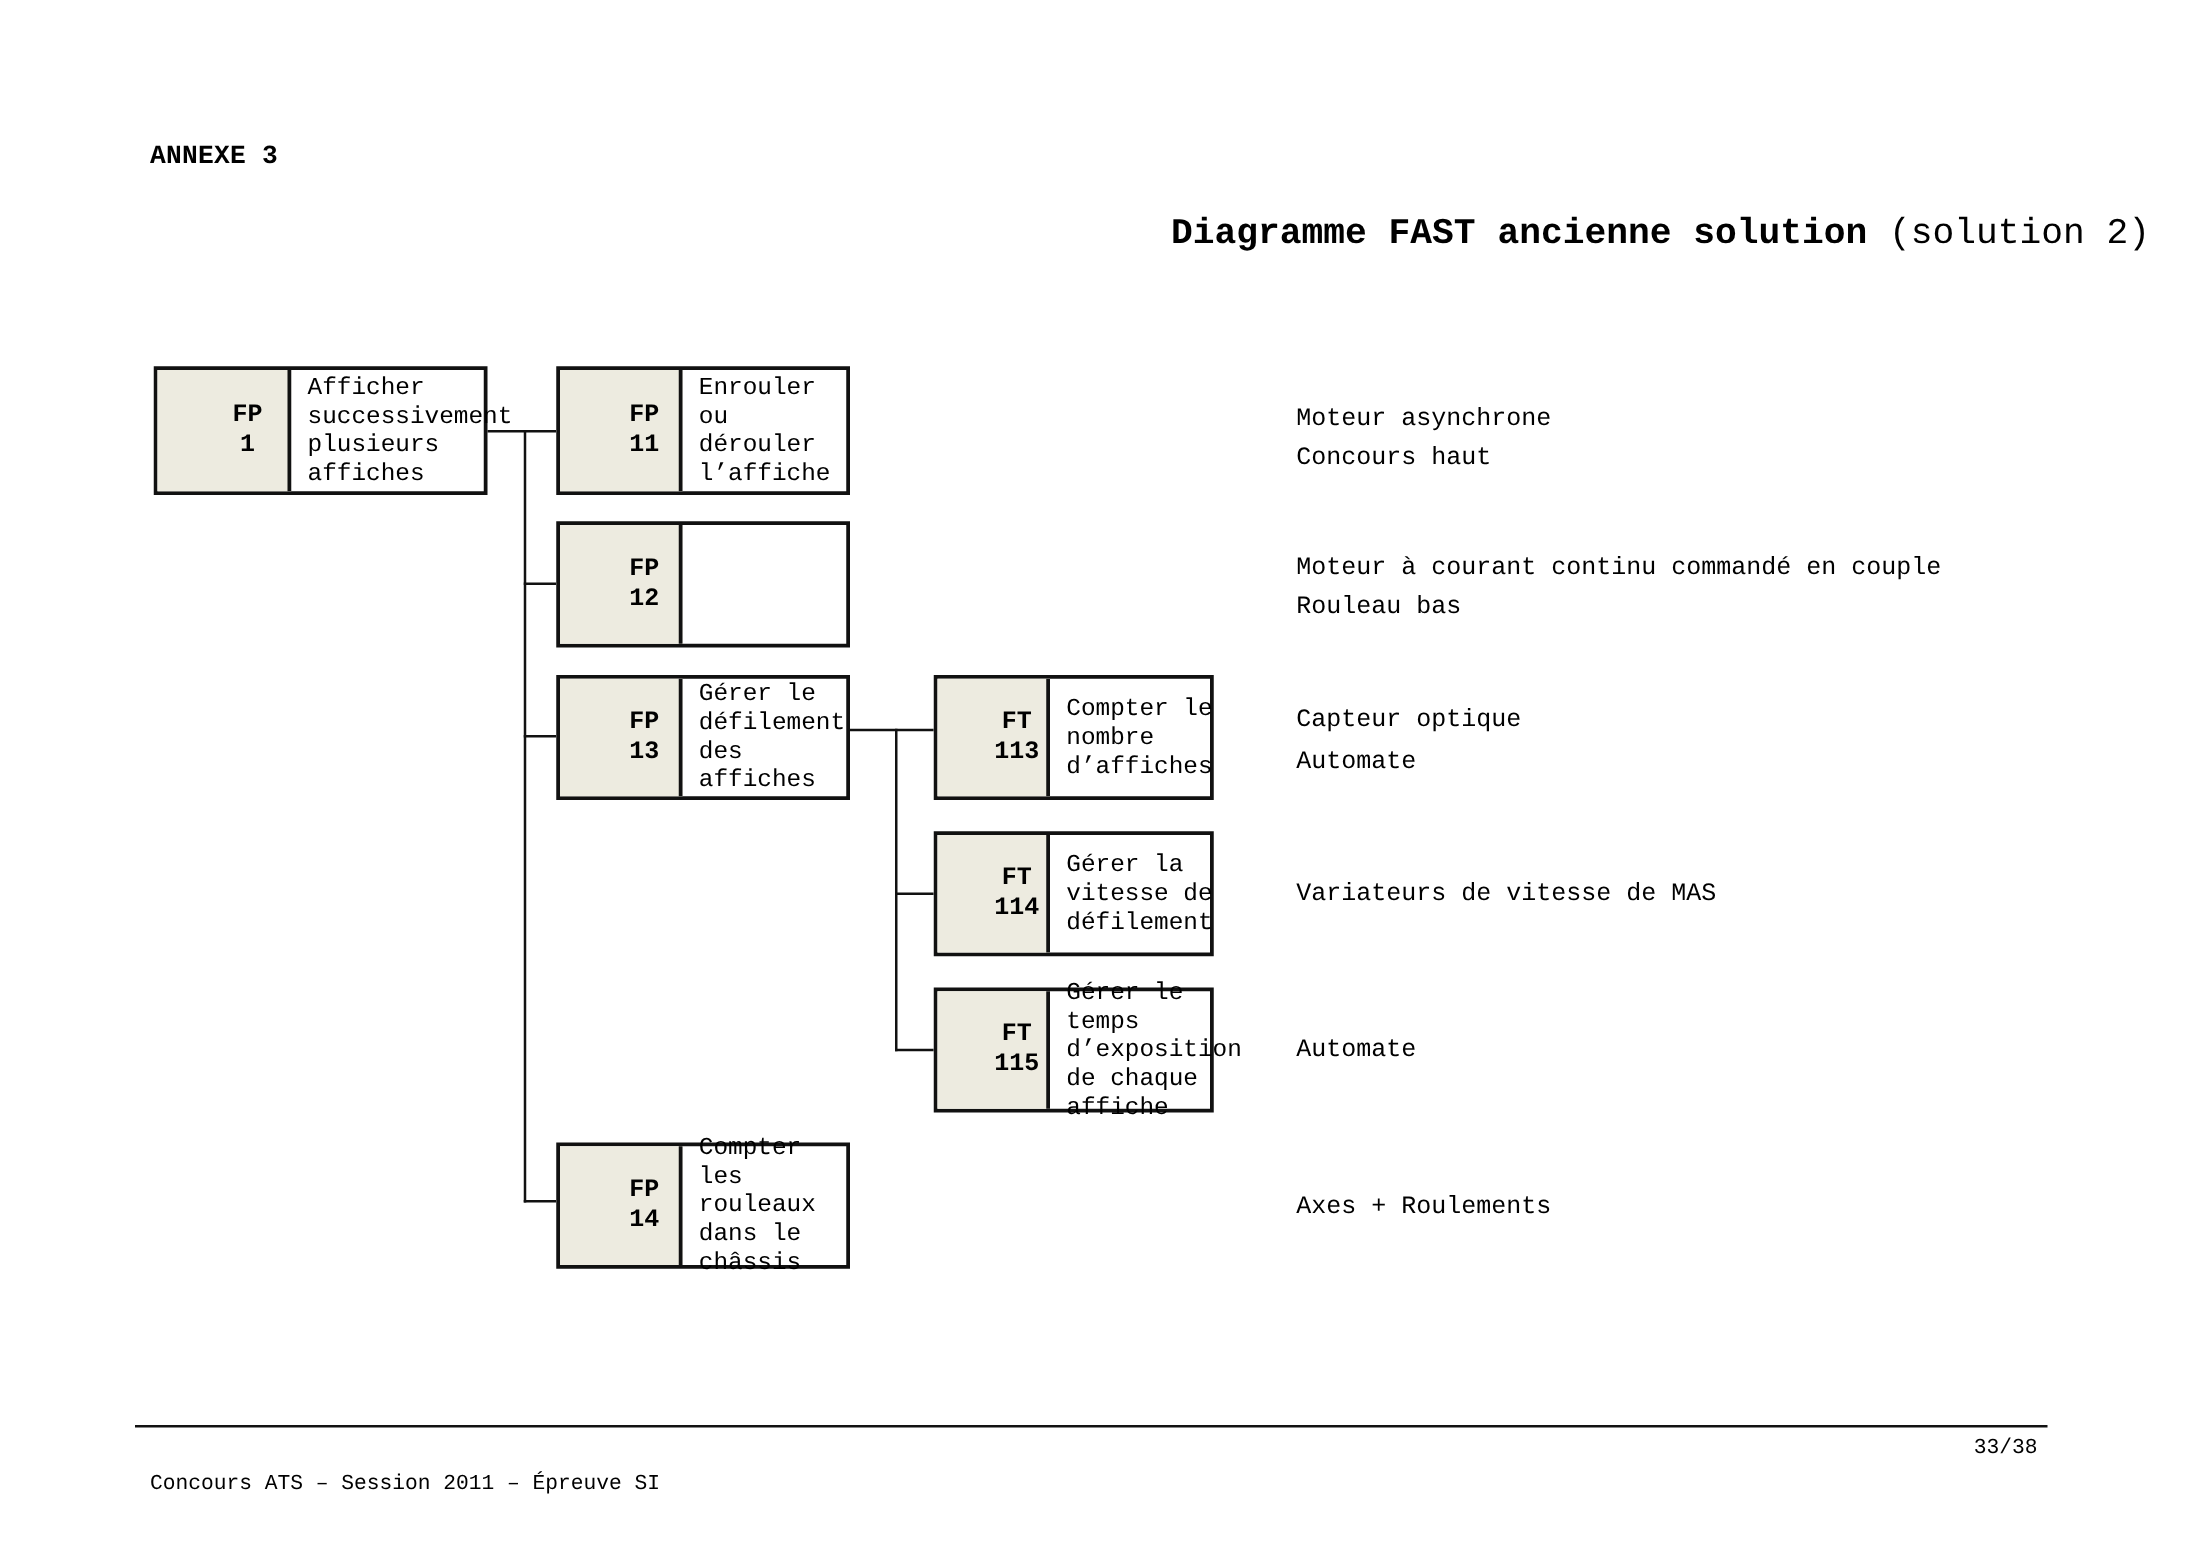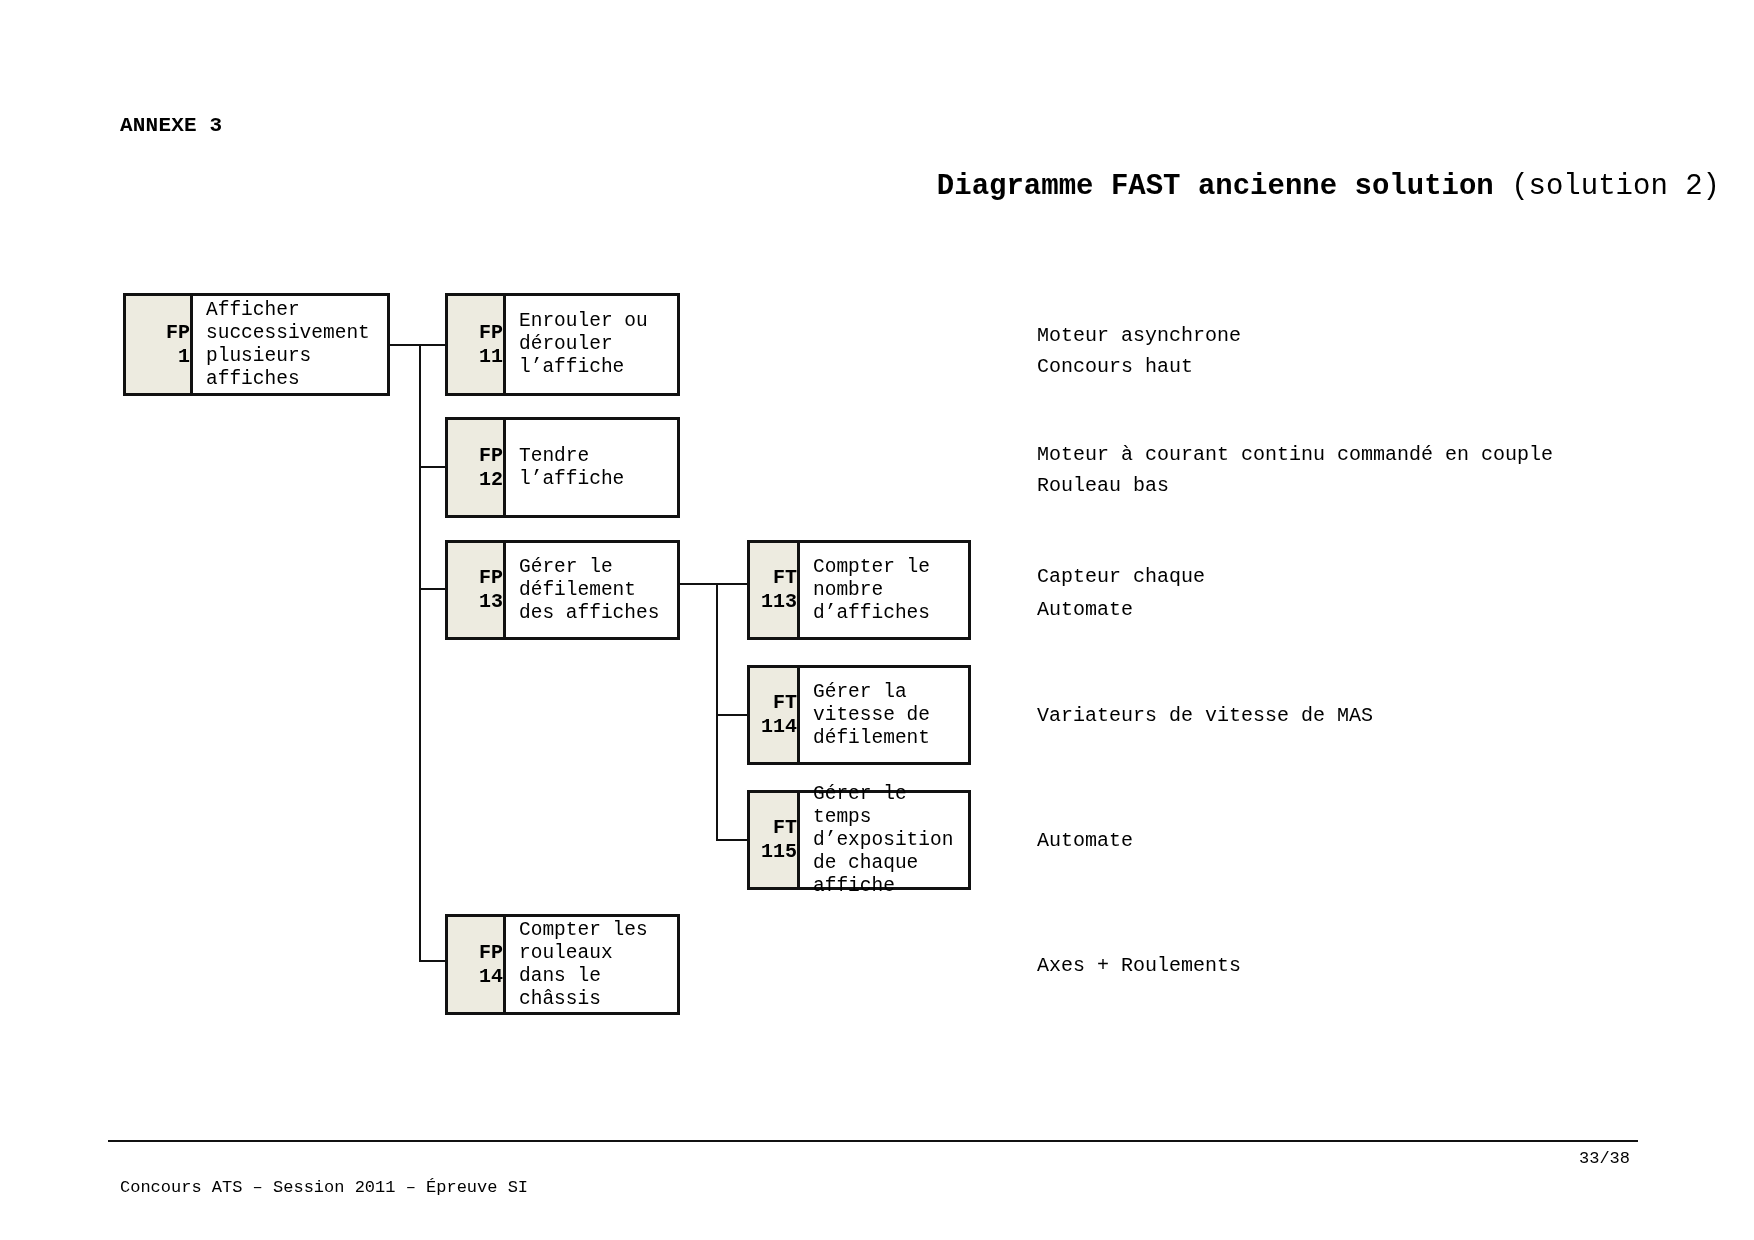--- a/index.html
+++ b/index.html
@@ -25,23 +25,24 @@
     position:absolute;
     border:3px solid #111;
     background:#fff;
     display:flex;
     box-sizing:border-box;
   }
   .box-label{
     background:#edebe0;
     border-right:3px solid #111;
     display:flex;flex-direction:column;
-    align-items:flex-end;justify-content:center;
+    align-items:center;justify-content:center;
     font-weight:bold;font-size:20px;line-height:24px;
     flex:0 0 auto;
+    padding-left:40px;
   }
   .box-desc{
     flex:1 1 auto;
     display:flex;align-items:center;
     font-size:19.5px;line-height:23px;
     padding:2px 8px 2px 13px;
     box-sizing:border-box;
   }
   
   .hline,.vline{position:absolute;background:#111;}
@@ -94,21 +95,20 @@
       <div>11</div>
     </div>
     <div class="box-desc">Enrouler ou dérouler l’affiche</div>
   </div>
 
   <div class="box" style="left:445px;top:417px;width:235px;height:101px;">
     <div class="box-label" style="width:55px;">
       <div>FP</div>
       <div>12</div>
     </div>
-    <div class="box-desc">Tendre l’affiche</div>
   </div>
 
   <div class="box" style="left:445px;top:540px;width:235px;height:100px;">
     <div class="box-label" style="width:55px;">
       <div>FP</div>
       <div>13</div>
     </div>
     <div class="box-desc">Gérer le défilement des affiches</div>
   </div>
 
@@ -143,21 +143,21 @@
     </div>
     <div class="box-desc">Compter les rouleaux dans le châssis</div>
   </div>
 
   <div class="annot" style="top:325px;">Moteur asynchrone</div>
   <div class="annot" style="top:356px;">Concours haut</div>
 
   <div class="annot" style="top:444px;">Moteur à courant continu commandé en couple</div>
   <div class="annot" style="top:475px;">Rouleau bas</div>
 
-  <div class="annot" style="top:566px;">Capteur chaque</div>
+  <div class="annot" style="top:566px;">Capteur optique</div>
   <div class="annot" style="top:599px;">Automate</div>
 
   <div class="annot" style="top:705px;">Variateurs de vitesse de MAS</div>
 
   <div class="annot" style="top:830px;">Automate</div>
 
   <div class="annot" style="top:955px;">Axes + Roulements</div>
 
   <div class="footer-rule"></div>
   <div class="footer-text footer-left">Concours ATS – Session 2011 – Épreuve SI</div>

